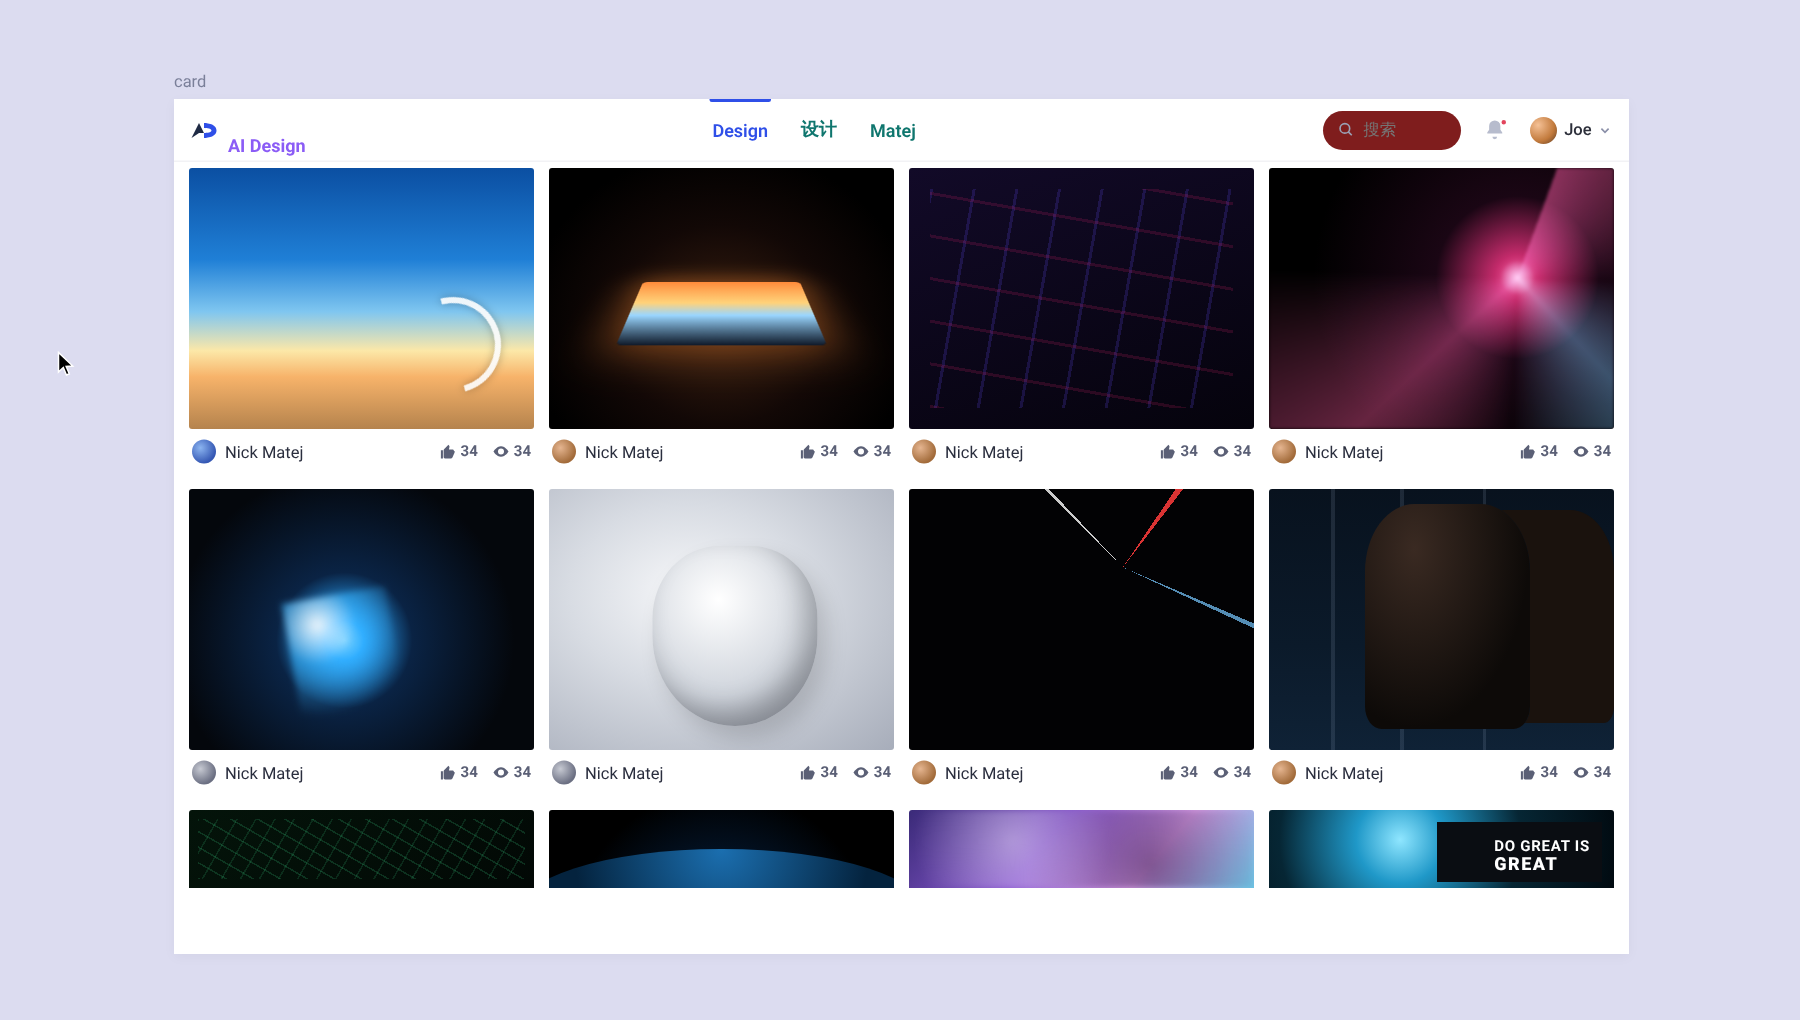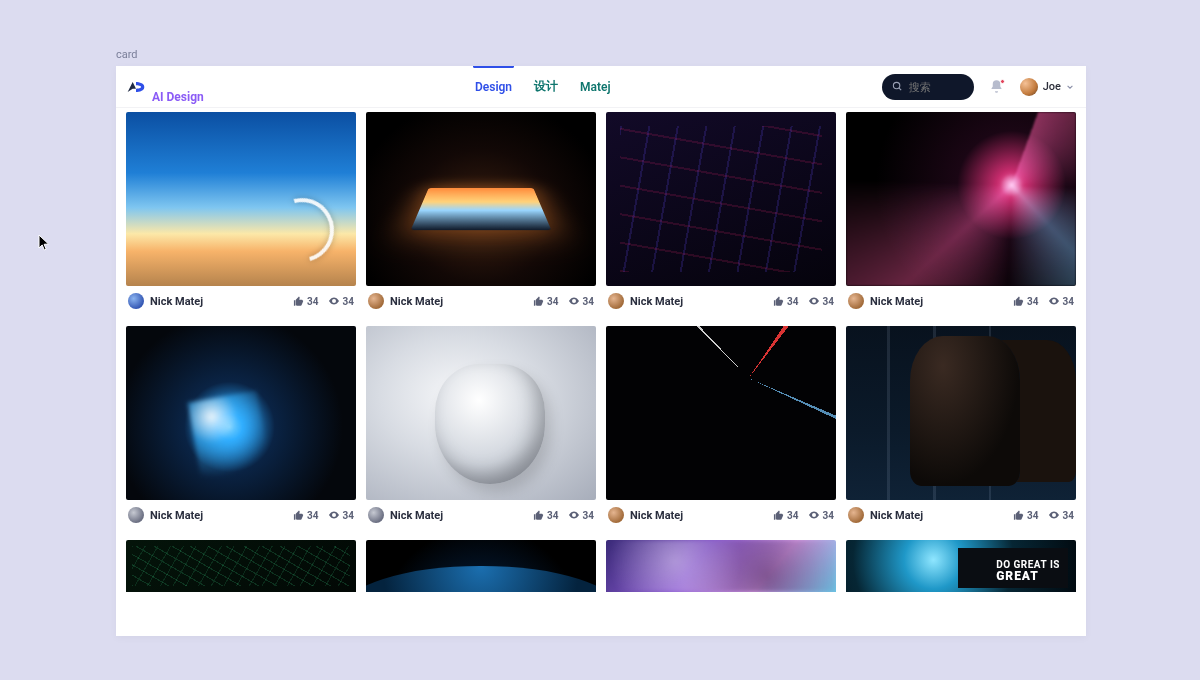--- a/index.html
+++ b/index.html
@@ -96,21 +96,21 @@
     border-radius: 2px;
   }
   .right-cluster {
     display: flex;
     align-items: center;
     gap: 14px;
   }
   .search {
     width: 92px;
     height: 26px;
-    background: #0f172a;
+    background: #7f1d1d;
     border-radius: 13px;
     display: flex;
     align-items: center;
     padding: 0 10px;
     gap: 6px;
   }
   .search svg { flex: 0 0 auto; }
   .search input {
     border: none;
     outline: none;
@@ -198,21 +198,21 @@
     height: 16px;
     border-radius: 50%;
     background: radial-gradient(circle at 35% 35%, #8bb4f0, #3558b4 70%);
     flex: 0 0 auto;
   }
   .avatar-xs.v2 { background: radial-gradient(circle at 35% 35%, #e5b590, #a26b3a 70%); }
   .avatar-xs.v3 { background: radial-gradient(circle at 35% 35%, #c6c9d2, #6b6f82 70%); }
   .author {
     font-size: 11px;
     color: #2a2e3e;
-    font-weight: 700;
+    font-weight: 400;
   }
   .stats {
     display: flex;
     align-items: center;
     gap: 9px;
   }
   .stat {
     display: flex;
     align-items: center;
     gap: 3px;

